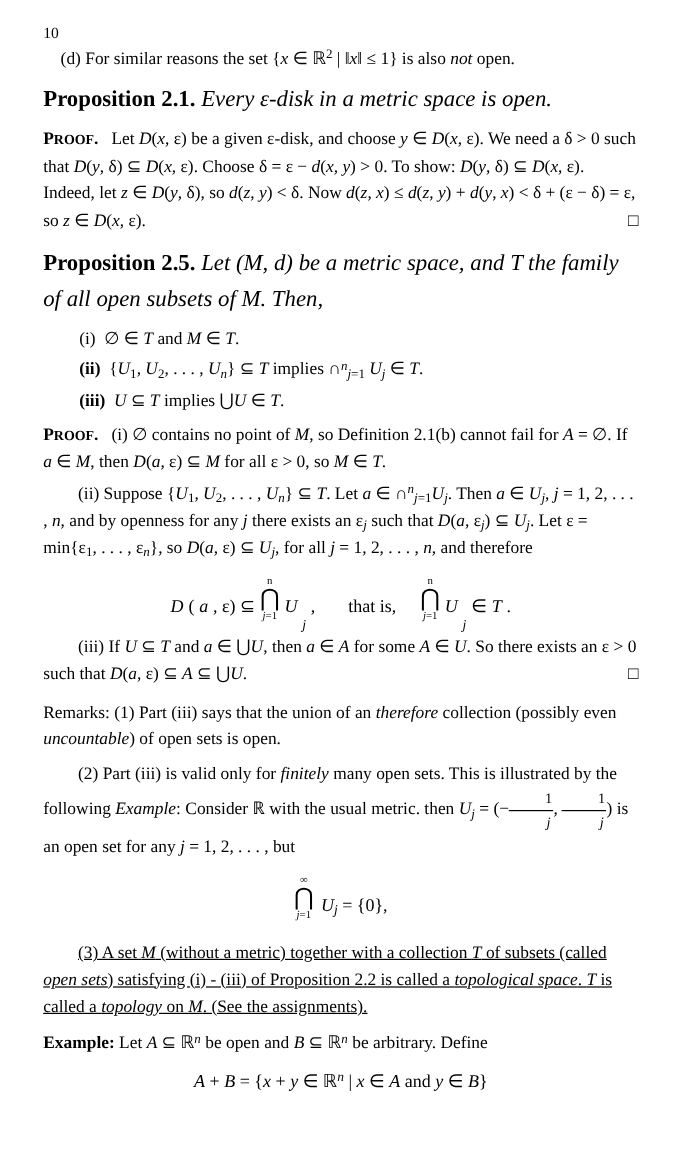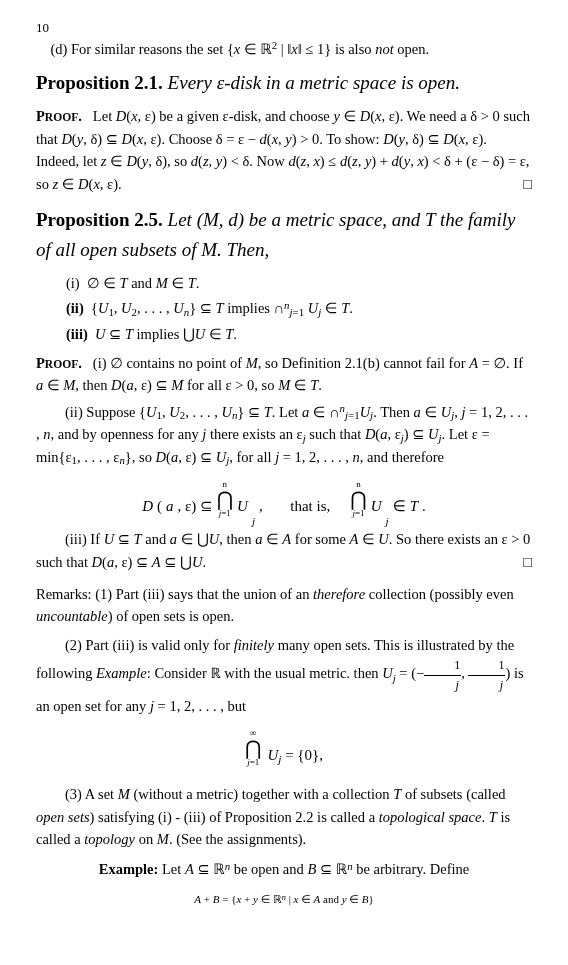--- a/index.html
+++ b/index.html
@@ -199,26 +199,26 @@
 
   <div style="display:flex; align-items:flex-end; justify-content:center; margin: 12px 0 10px 0; font-size: 15px; gap:6px;">
     <div style="display:inline-flex; flex-direction:column; align-items:center;">
       <span style="font-size:9px; line-height:1;">∞</span>
       <span style="font-size:20px; line-height:1;">⋂</span>
       <span style="font-size:9px; line-height:1;"><em>j</em>=1</span>
     </div>
     <span><em>U</em><sub><em>j</em></sub> = {0},</span>
   </div>
 
-  <p style="text-indent:2em; margin-top:16px;">
+  <p style="text-indent:2em; margin-top:16px;text-decoration:underline;">
     (3) A set <em>M</em> (without a metric) together with a collection <em>T</em> of subsets (called <em>open sets</em>) satisfying (i) - (iii) of Proposition 2.2 is called a <em>topological space</em>. <em>T</em> is called a <em>topology</em> on <em>M</em>. (See the assignments).
   </p>
 </div>
 
-<div class="text-block" style="margin-top:8px;text-align:center;">
+<div class="text-block" style="margin-top:8px;">
   <p>
     <span class="example-label">Example:</span> Let <em>A</em> ⊆ ℝ<sup><em>n</em></sup> be open and <em>B</em> ⊆ ℝ<sup><em>n</em></sup> be arbitrary. Define
   </p>
 </div>
 
-<div style="text-align:center; margin: 10px 0 6px 0; font-size:11px;">
+<div style="text-align:center; margin: 10px 0 6px 0; font-size:15px;">
   <em>A</em> + <em>B</em> = {<em>x</em> + <em>y</em> ∈ ℝ<sup><em>n</em></sup> | <em>x</em> ∈ <em>A</em> and <em>y</em> ∈ <em>B</em>}
 </div>
 
 </body></html>

